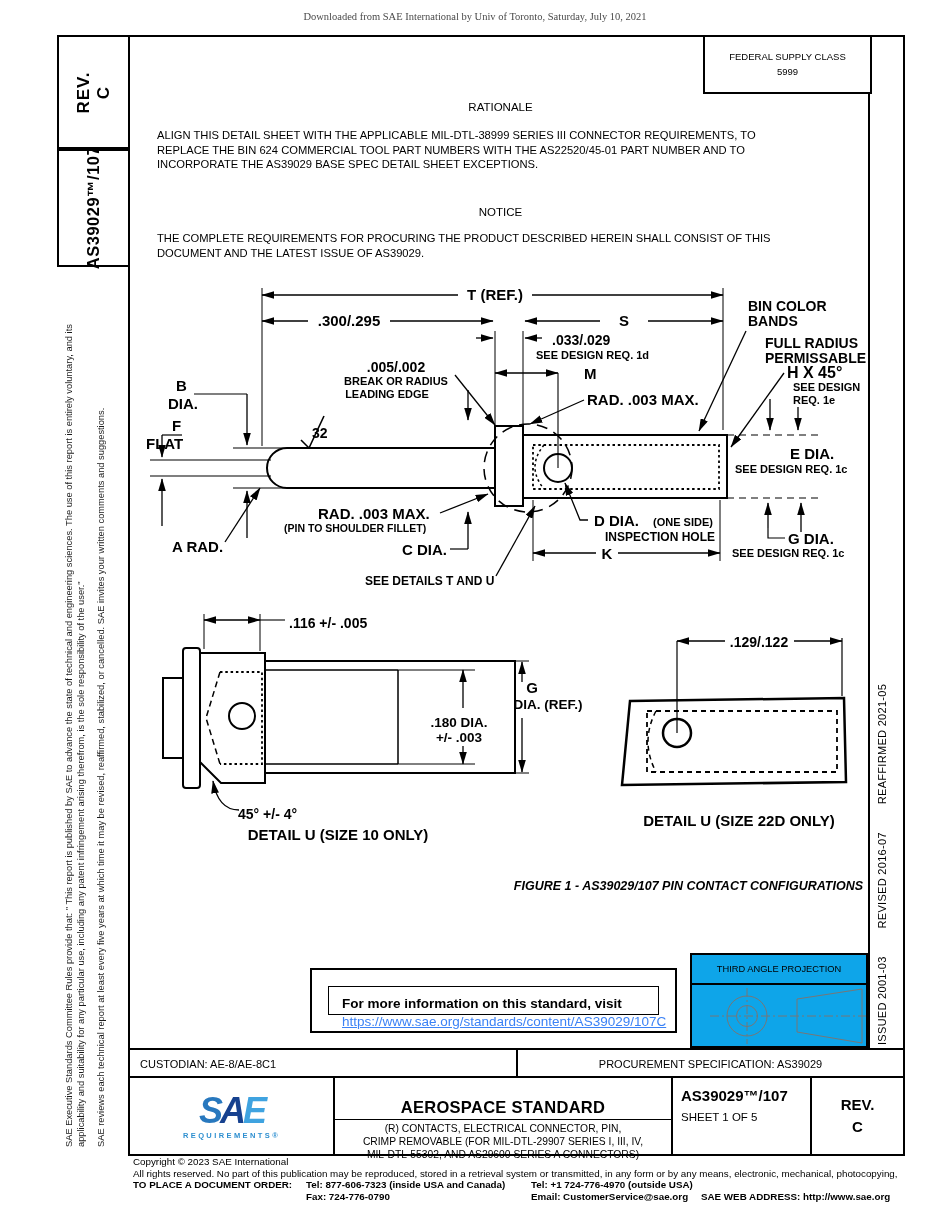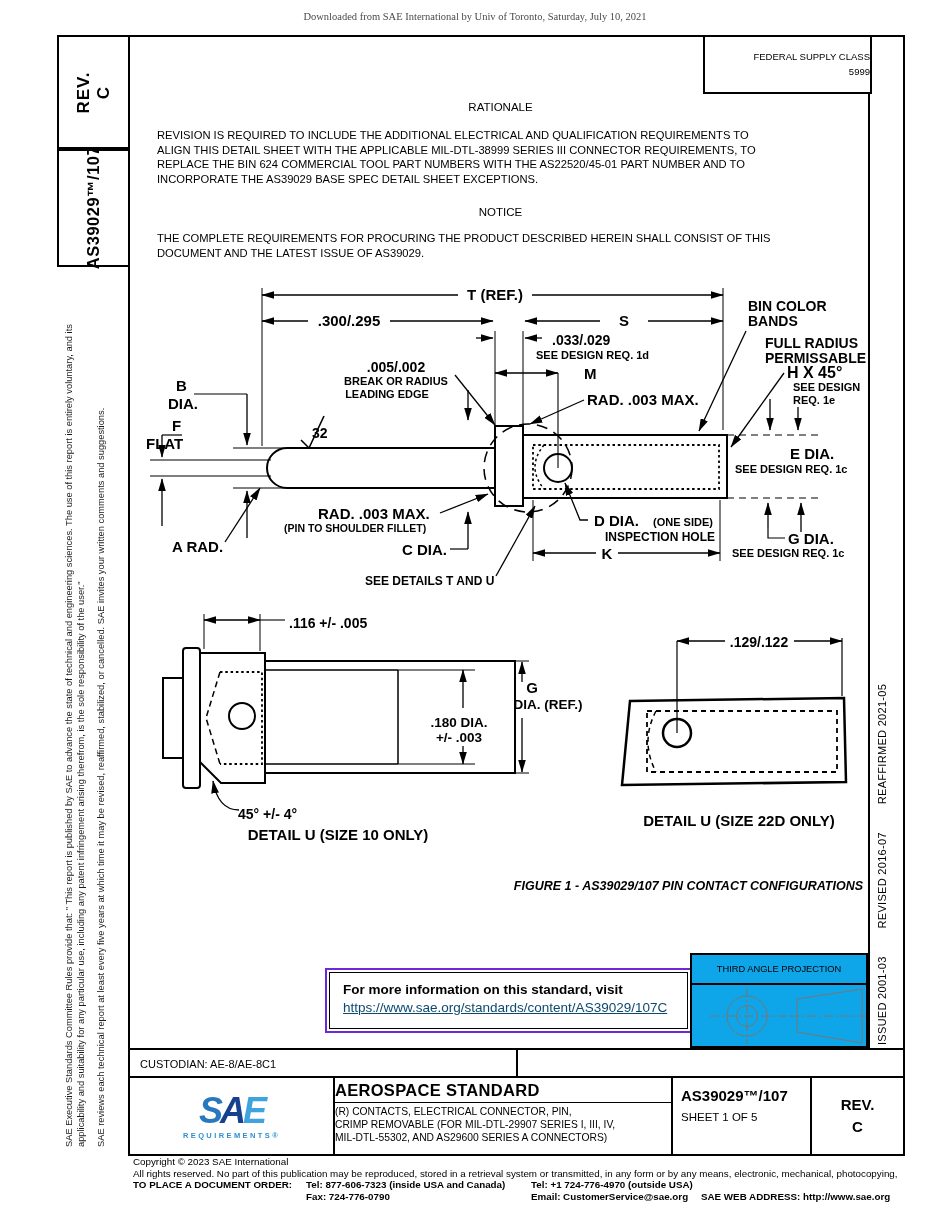--- a/index.html
+++ b/index.html
@@ -6,21 +6,21 @@
   body{width:950px;height:1230px;position:relative;background:#fff;
        font-family:"Liberation Sans",sans-serif;color:#000;overflow:hidden;}
   .abs{position:absolute;}
   
   .watermark{top:11px;left:0;width:950px;text-align:center;
     font-family:"Liberation Serif",serif;font-size:10.5px;color:#4a4a4a;}
   
   .frame{left:128px;top:35px;width:773px;height:1114px;border:2.5px solid #000;}
   .col-line{left:868px;top:35px;height:1013px;border-left:2px solid #000;width:0;}
   .fsc-box{left:703px;top:35px;width:165px;height:55px;border:2px solid #000;
-    display:flex;flex-direction:column;justify-content:center;align-items:flex-end;
+    display:flex;flex-direction:column;justify-content:center;align-items:center;
     font-size:9.5px;line-height:1.55;background:#fff;}
   
   .center-head{left:133px;width:735px;text-align:center;font-size:11.5px;}
   .para{left:157px;width:720px;font-size:11.2px;line-height:14.6px;}
   
   .rev-box{left:57px;top:35px;width:69px;height:112px;border:2.5px solid #000;
     display:flex;align-items:center;justify-content:center;}
   .doc-box{left:57px;top:147px;width:69px;height:116px;border:2.5px solid #000;
     display:flex;align-items:center;justify-content:center;}
   .rot{transform:rotate(-90deg);white-space:nowrap;text-align:center;}
@@ -34,43 +34,43 @@
     display:flex;gap:28px;}
   
   .figsvg{left:128px;top:278px;}
   svg text{font-family:"Liberation Sans",sans-serif;font-weight:bold;fill:#000;stroke:none;}
   .f16{font-size:16px;} .f15{font-size:15px;} .f14{font-size:14px;}
   .f135{font-size:13.5px;} .f12{font-size:12px;} .f11{font-size:11px;} .f105{font-size:10.5px;}
   .mid{text-anchor:middle;}
   .fig-caption{top:879px;left:133px;width:730px;text-align:right;
     font-size:12.5px;font-weight:bold;font-style:italic;}
   
-  .info-box{left:325px;top:968px;width:367px;height:65px;border:2px solid #6d28d9;
-    box-sizing:border-box;padding:2px;}
+  .info-box{left:310px;top:968px;width:367px;height:65px;border:2px solid #000000;
+    box-sizing:border-box;padding:16px;}
   .info-inner{border:1.5px solid #000;height:100%;box-sizing:border-box;
     padding:9px 0 0 13px;}
   .info-line1{font-size:13.5px;font-weight:bold;}
-  .info-link{font-size:13.5px;color:#0c4a6e;text-decoration:underline;display:inline-block;margin-top:3px;}
+  .info-link{font-size:13.5px;color:#3b82f6;text-decoration:underline;display:inline-block;margin-top:3px;}
   
   .tap-box{left:690px;top:953px;width:178px;height:95px;border:2px solid #000;
     box-sizing:border-box;background:#0ea5e9;}
   .tap-head{height:28px;border-bottom:2px solid #000;display:flex;align-items:center;
     justify-content:center;font-size:9.3px;}
   
   .cust-row{left:128px;top:1048px;width:773px;height:28px;border:2.5px solid #000;
     display:flex;font-size:11px;background:#fff;}
   .cust-cell{flex:0 0 376px;border-right:2px solid #000;display:flex;
     align-items:center;padding-left:10px;}
   .proc-cell{flex:1;display:flex;align-items:center;justify-content:center;}
   
   .title-block{left:128px;top:1076px;width:773px;height:76px;border:2.5px solid #000;
     display:flex;background:#fff;}
   .tb-cell{border-right:2px solid #000;box-sizing:border-box;}
   .tb-logo{flex:0 0 205px;display:flex;flex-direction:column;align-items:center;justify-content:center;}
-  .tb-mid{flex:0 0 338px;padding-top:3px;}
+  .tb-mid{flex:0 0 338px;text-align:center;padding-top:20px;}
   .tb-num{flex:0 0 139px;padding:9px 0 0 8px;}
   .tb-rev{flex:1;border-right:none;display:flex;flex-direction:column;align-items:center;
     justify-content:center;font-size:15px;font-weight:bold;line-height:1.5;}
   .tb-title{font-size:16.5px;font-weight:bold;letter-spacing:.3px;}
   .tb-rule{border-top:1.5px solid #000;margin:2px 0 3px 0;}
   .tb-sub{font-size:10.3px;line-height:12.8px;}
   .tb-docnum{font-size:15px;font-weight:bold;}
   .tb-sheet{font-size:11.5px;margin-top:7px;}
   .logo-sae{font-size:36px;font-weight:bold;font-style:italic;letter-spacing:-3px;line-height:1;}
   .logo-sae .l1{color:#2878be;} .logo-sae .l2{color:#16418f;} .logo-sae .l3{color:#3fa3e0;}
@@ -107,21 +107,20 @@
   <span>REAFFIRMED 2021-05</span>
 </div>
 
 <div class="abs fsc-box">
   <div>FEDERAL SUPPLY CLASS</div>
   <div>5999</div>
 </div>
 
 <div class="abs center-head" style="top:101px;">RATIONALE</div>
 <div class="abs para" style="top:128px;">
-  <div>REVISION IS REQUIRED TO INCLUDE THE ADDITIONAL ELECTRICAL AND QUALIFICATION REQUIREMENTS TO</div>
   <div>ALIGN THIS DETAIL SHEET WITH THE APPLICABLE MIL-DTL-38999 SERIES III CONNECTOR REQUIREMENTS, TO</div>
   <div>REPLACE THE BIN 624 COMMERCIAL TOOL PART NUMBERS WITH THE AS22520/45-01 PART NUMBER AND TO</div>
   <div>INCORPORATE THE AS39029 BASE SPEC DETAIL SHEET EXCEPTIONS.</div>
 </div>
 <div class="abs center-head" style="top:206px;">NOTICE</div>
 <div class="abs para" style="top:231px;">
   <div>THE COMPLETE REQUIREMENTS FOR PROCURING THE PRODUCT DESCRIBED HEREIN SHALL CONSIST OF THIS</div>
   <div>DOCUMENT AND THE LATEST ISSUE OF AS39029.</div>
 </div>
 
@@ -294,20 +293,21 @@
       <path d="M55,3 V59" stroke-dasharray="9 3 2 3"></path>
       <path d="M18,31 H96" stroke-dasharray="9 3 2 3"></path>
       <path d="M105,14 L170,4 L170,58 L105,47 Z"></path>
       <path d="M98,31 H174" stroke-dasharray="9 3 2 3"></path>
     </g>
   </svg>
 </div>
 
 <div class="abs cust-row">
   <div class="cust-cell">CUSTODIAN: AE-8/AE-8C1</div>
+  <div class="proc-cell">PROCUREMENT SPECIFICATION: AS39029</div>
 </div>
 
 <div class="abs title-block">
   <div class="tb-cell tb-logo">
     <div class="logo-sae"><span class="l1">S</span><span class="l2">A</span><span class="l3">E</span></div>
     <div class="logo-sub">REQUIREMENTS®</div>
   </div>
   <div class="tb-cell tb-mid">
     <div class="tb-title">AEROSPACE STANDARD</div>
     <div class="tb-rule"></div>

